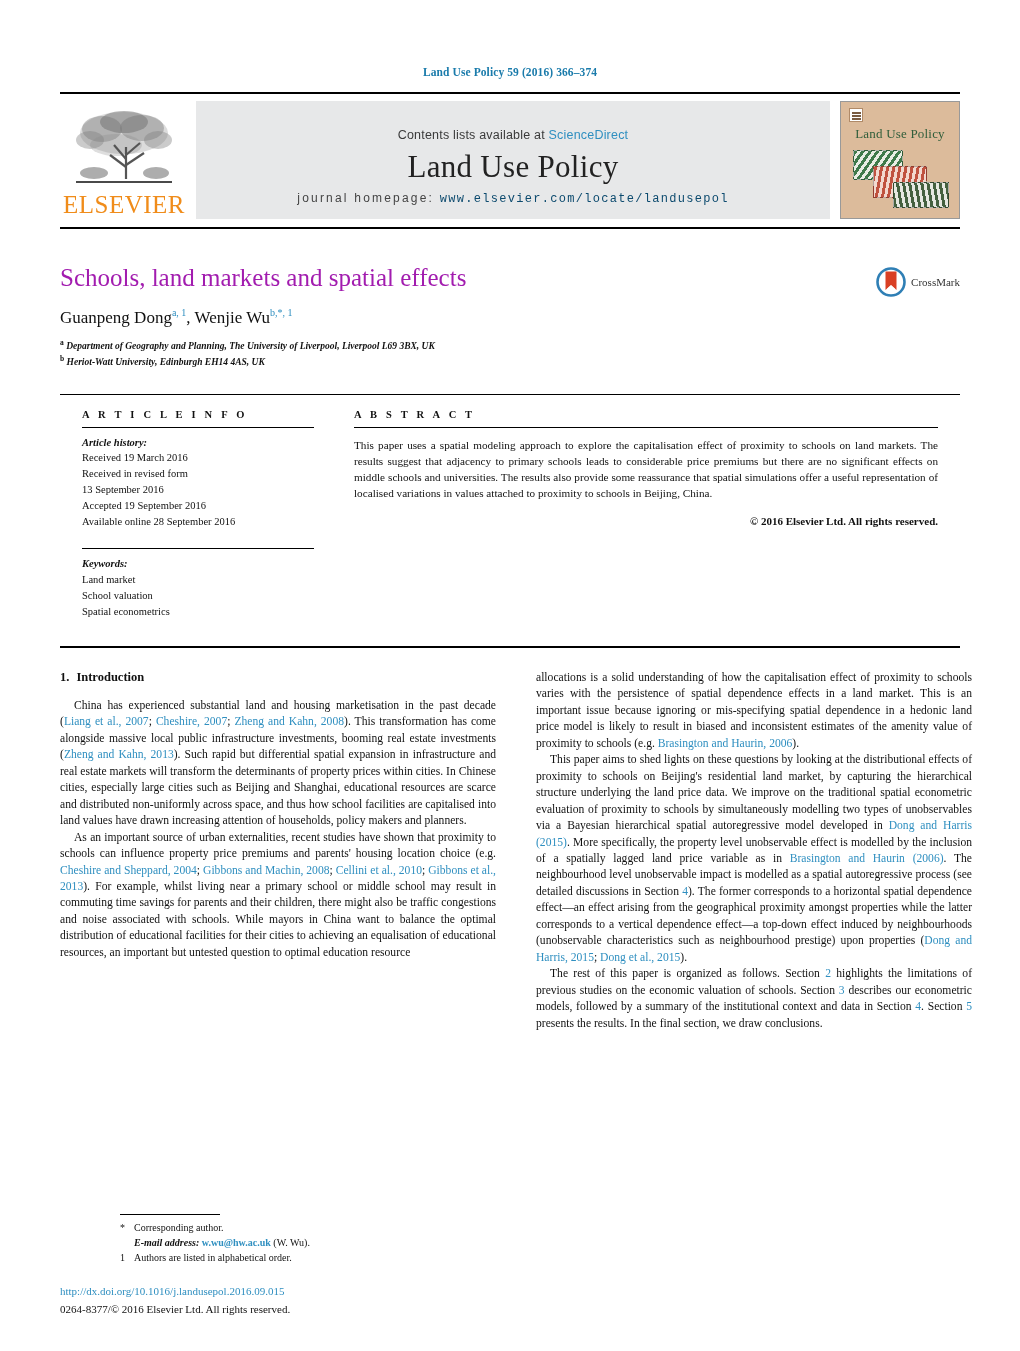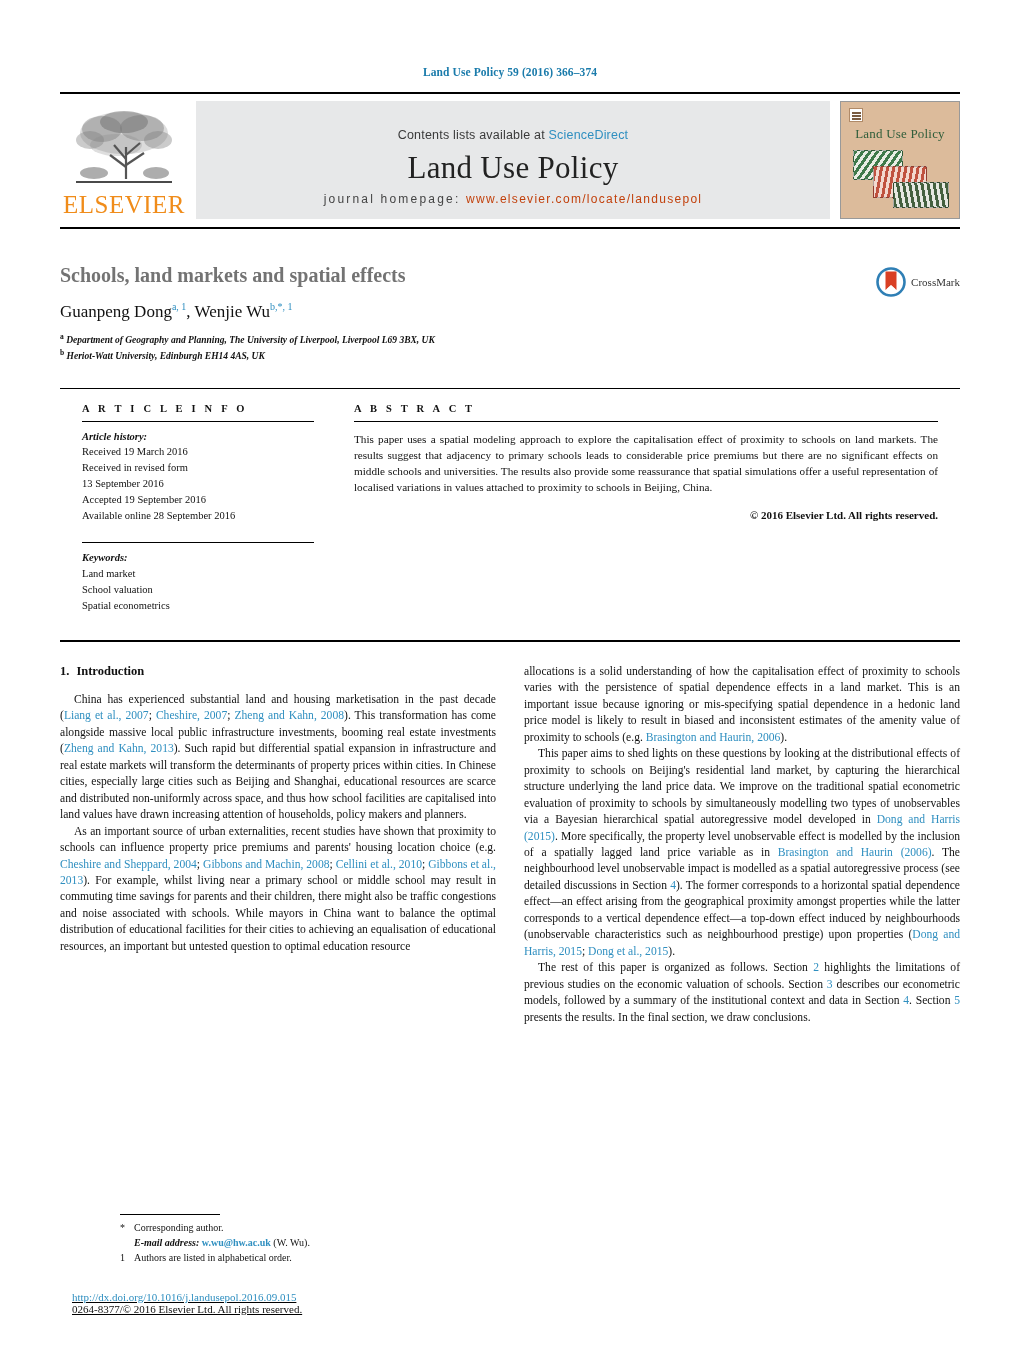--- a/index.html
+++ b/index.html
@@ -85,21 +85,21 @@
     color: #222;
     letter-spacing: 0.3px;
     line-height: 1;
   }
   .homepage-line {
     font-family: "Liberation Sans", sans-serif;
     font-size: 12px;
     color: #444;
     letter-spacing: 2.2px;
   }
-  .homepage-line .url { color: #c2410c; letter-spacing: 1.3px; }
+  .homepage-line .url { color: #0c4a6e; letter-spacing: 1.3px; font-family: Liberation Mono, monospace; }
 
   .cover-thumb {
     width: 120px;
     flex: 0 0 120px;
     border: 1px solid #999;
     background: #dcbb9b;
     position: relative;
     overflow: hidden;
   }
   .cover-els-mark {
@@ -134,23 +134,23 @@
     border-top: 2.5px solid #000;
   }
 
   
   .title-block {
     margin: 34px 60px 0 60px;
     position: relative;
   }
   .paper-title {
     font-family: "Liberation Serif", serif;
-    font-size: 20px;
-    font-weight: bold;
-    color: #737373;
+    font-size: 25px;
+    font-weight: normal;
+    color: #a21caf;
     margin: 0;
     line-height: 1.2;
   }
   .authors {
     font-family: "Liberation Serif", serif;
     font-size: 17px;
     margin-top: 14px;
     color: #111;
   }
   .authors sup { font-size: 10px; color: #2f8fc0; }
@@ -230,21 +230,21 @@
 
   .info-rule-bot {
     margin: 26px 60px 0 60px;
     border-top: 2.5px solid #000;
   }
 
   
   .body-area {
     margin: 22px 60px 12px 60px;
     display: flex;
-    gap: 28px;
+    gap: 40px;
   }
   .bcol { width: 436px; flex: 0 0 436px; }
   .h2 {
     font-family: "Liberation Serif", serif;
     font-weight: bold;
     font-size: 12.5px;
     margin: 0 0 13px 0;
     color: #111;
   }
   .h2 .num { margin-right: 7px; }
@@ -280,37 +280,36 @@
     line-height: 1.5;
     color: #111;
     margin-top: 5px;
   }
   .fn .mark { display: inline-block; width: 14px; }
   .fn .em { font-style: italic; font-weight: bold; }
   .fn a { color: #2f8fc0; text-decoration: none; font-weight: bold; }
 
   .doi-block {
     position: absolute;
-    left: 72px;
+    left: 60px;
     bottom: 36px;
     width: 600px;
-    text-decoration: underline;
   }
   .doi-link {
     font-family: "Liberation Serif", serif;
     font-size: 11px;
     color: #2f8fc0;
     text-decoration: none;
     display: block;
   }
   .issn {
     font-family: "Liberation Serif", serif;
     font-size: 11px;
     color: #111;
-    margin-top: 0;
+    margin-top: 6px;
   }
 </style>
 </head>
 <body>
 
 <div class="page">
 
   <div class="running-head">Land Use Policy 59 (2016) 366–374</div>
 
   <div class="masthead-wrap">

